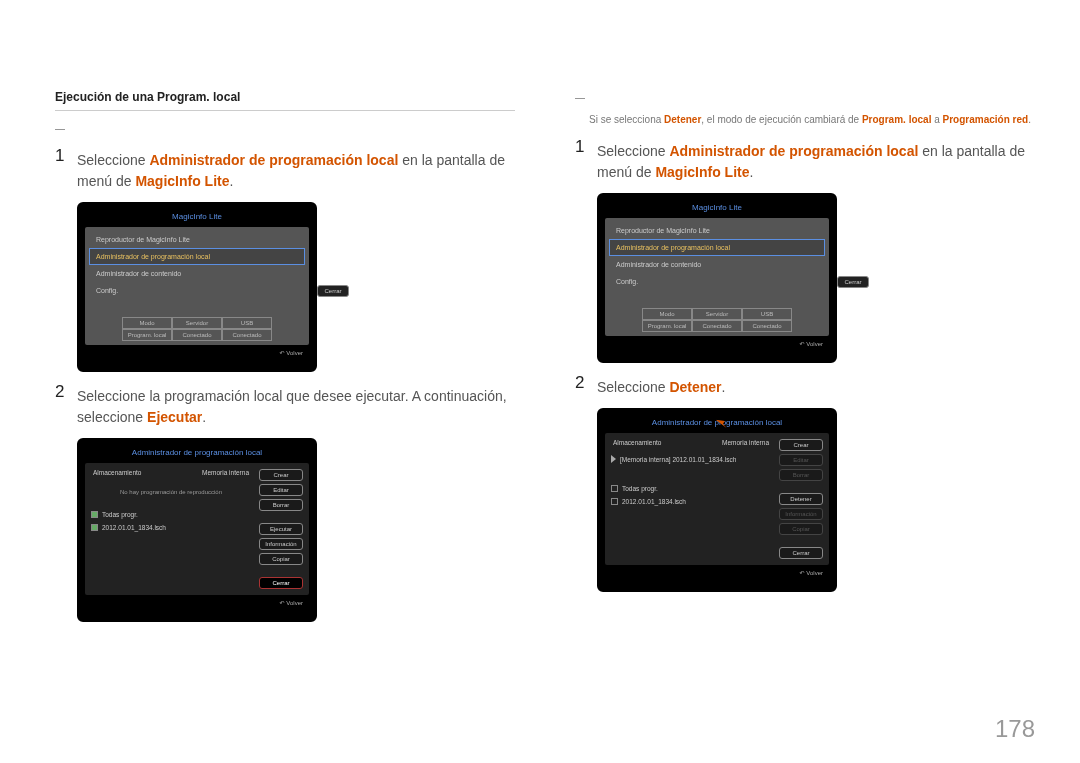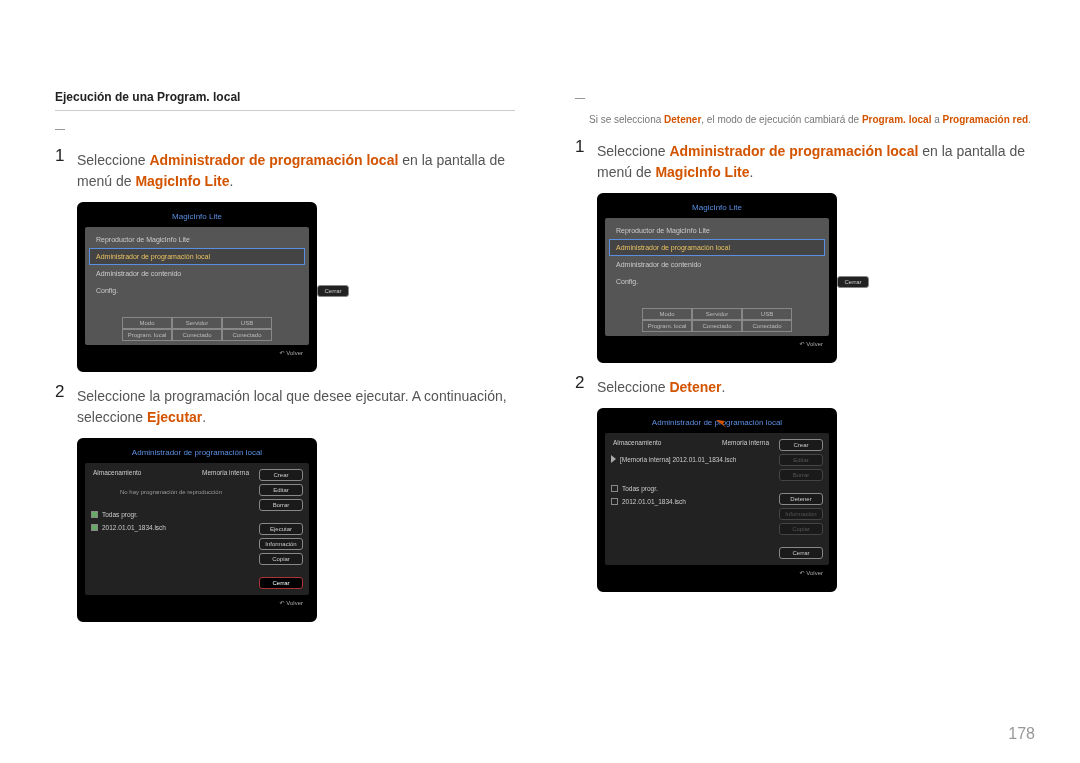--- a/index.html
+++ b/index.html
@@ -172,21 +172,21 @@
     position: absolute;
     width: 12px; height: 12px;
     background: #d35400;
     clip-path: polygon(0 0, 70% 30%, 50% 50%, 70% 90%, 0 0);
     transform: rotate(-15deg);
   }
   .page-num {
     position: absolute;
     bottom: 20px;
     right: 45px;
-    font-size: 16px;
+    font-size: 24px;
     color: #999;
   }
 </style>
 </head>
 <body>
 
 <div class="page">
 
   <div class="col">
     <div class="heading">Ejecución de una Program. local</div>

